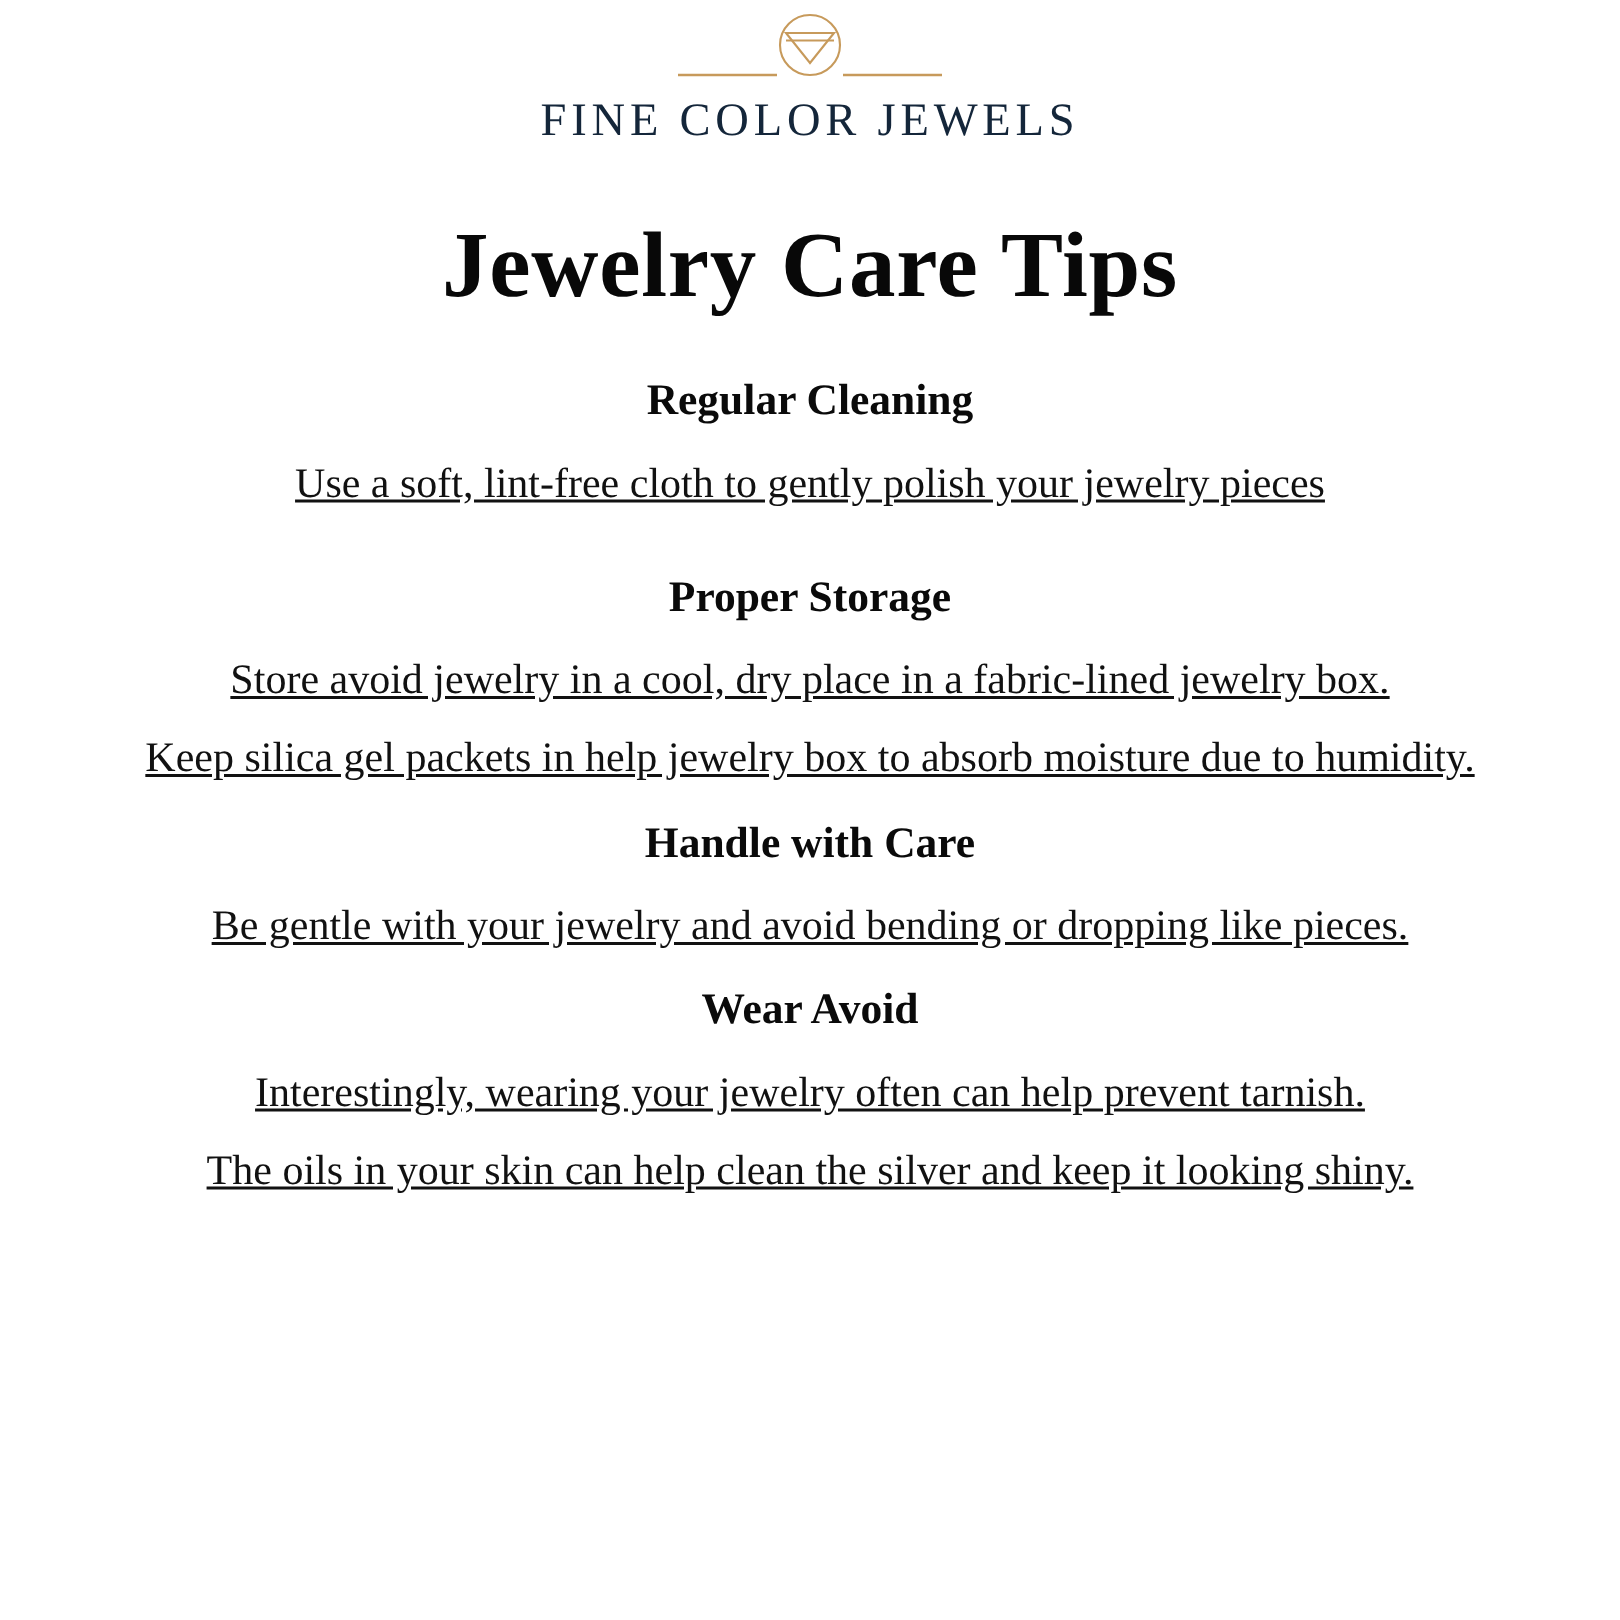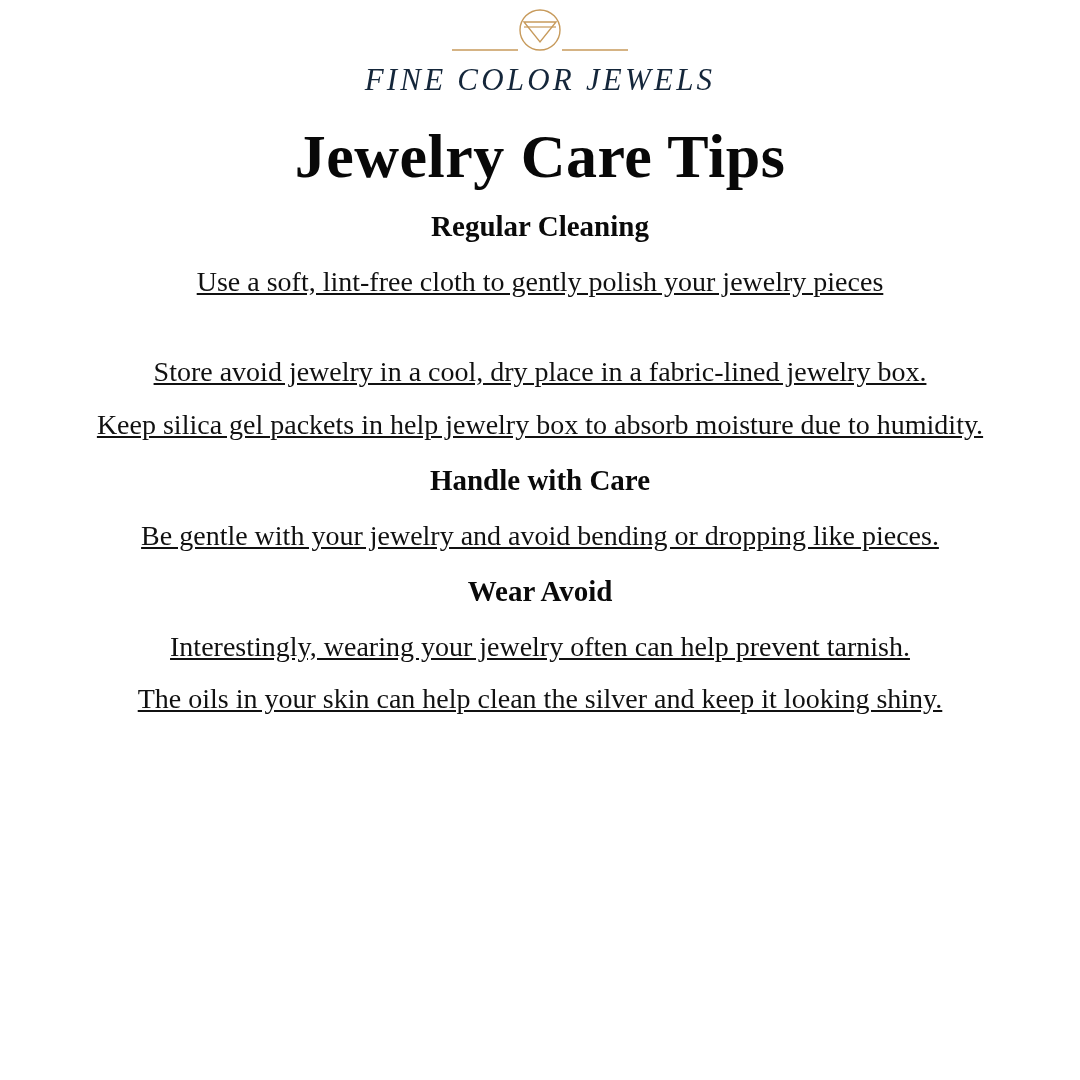--- a/index.html
+++ b/index.html
@@ -38,38 +38,37 @@
   .brand-mark svg { display: block; }
 
   .brand-name {
     margin-top: 2px;
     font-family: "Liberation Serif", serif;
     font-size: 31px;
     letter-spacing: 3.2px;
     color: #14263a;
     font-weight: 400;
     white-space: nowrap;
-    font-style: italic;
   }
 
   
   .doc-title {
     text-align: center;
     font-family: "Liberation Serif", serif;
     font-weight: bold;
     font-size: 62px;
     letter-spacing: 0.5px;
-    margin-top: 26px;
+    margin-top: 47px;
     line-height: 1.05;
     color: #080808;
   }
 
   
   .content {
-    margin-top: 20px;
+    margin-top: 40px;
   }
   .section {
     text-align: center;
   }
   .section-heading {
     font-family: "Liberation Serif", serif;
     font-weight: bold;
     font-size: 29px;
     line-height: 1.2;
     color: #0a0a0a;
@@ -115,20 +114,21 @@
       <div class="gap-after-heading"></div>
       <p class="section-line">Use a soft, lint-free cloth to gently polish your jewelry pieces</p>
     </div>
 
     <div class="gap-between-sections"></div>
 
 
     <div class="gap-between-sections"></div>
 
     <div class="section">
+      <p class="section-heading">Proper Storage</p>
       <div class="gap-after-heading"></div>
       <p class="section-line">Store avoid jewelry in a cool, dry place in a fabric-lined jewelry box.</p>
       <div class="gap-between-lines"></div>
       <p class="section-line">Keep silica gel packets in help jewelry box to absorb moisture due to humidity.</p>
     </div>
 
     <div class="gap-between-sections"></div>
 
     <div class="section">
       <p class="section-heading">Handle with Care</p>

